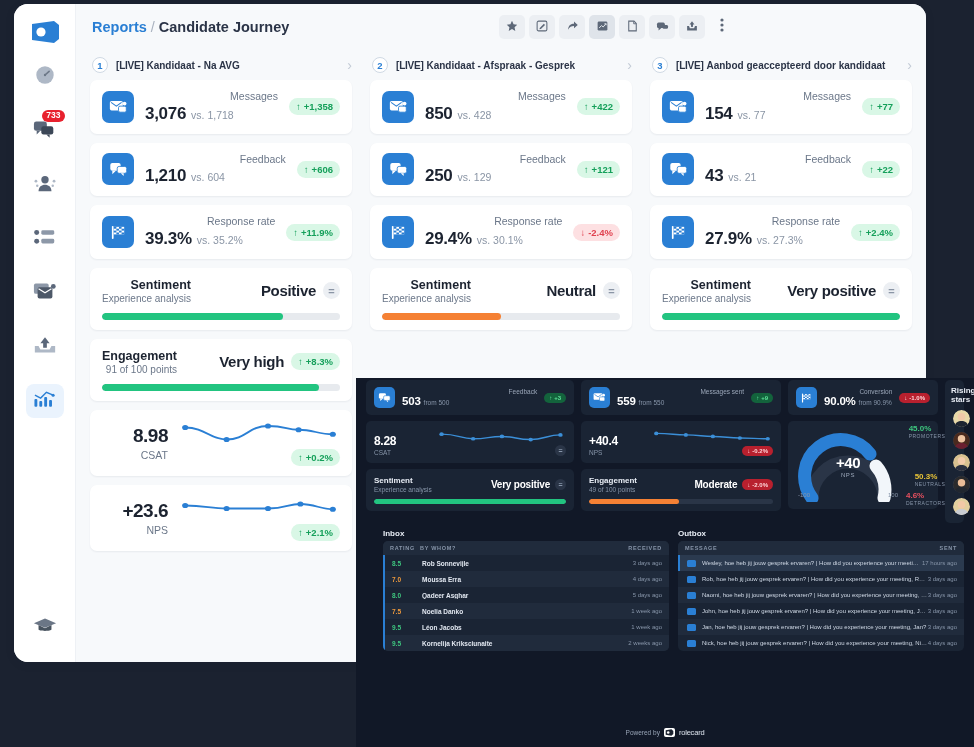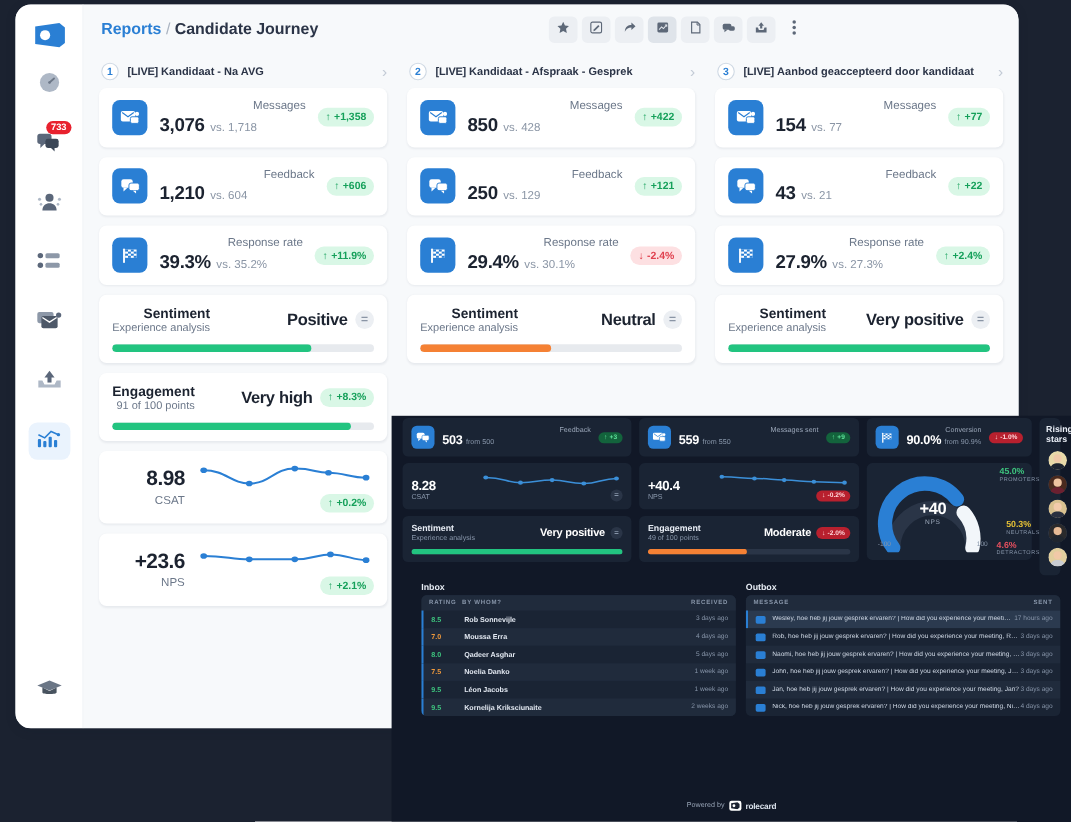--- a/index.html
+++ b/index.html
@@ -215,21 +215,21 @@
   .tr.rate { border-left-color:#2a7fd4; }
   .td-rating { width:30px; font-size:6.5px; font-weight:bold; flex:none; }
   .td-name { flex:1; font-size:6.5px; color:#e2e8f1; font-weight:bold; white-space:nowrap; overflow:hidden; text-overflow:ellipsis; }
   .td-time { font-size:6px; color:#8795a9; white-space:nowrap; flex:none; }
   .msg-icon { width:9px; height:7px; border-radius:1.5px; background:#2a7fd4; flex:none; margin-right:6px; display:flex;align-items:center;justify-content:center; }
   .td-msg { flex:1; font-size:6px; color:#cfd8e5; white-space:nowrap; overflow:hidden; text-overflow:ellipsis; }
 
   .ov-footer { position:absolute; left:0; right:0; bottom:0; height:30px; display:flex; align-items:center; justify-content:center; gap:4px; }
   .pw-text { font-size:6.5px; color:#98a4b6; }
   .pw-logo { width:11px; height:9px; border-radius:2px; background:#fff; display:flex;align-items:center;justify-content:center; }
-  .pw-name { font-size:7.5px; color:#dbe2ec; font-weight:bold; letter-spacing:-.2px; }
+  .pw-name { font-size:7.5px; color:#dbe2ec; font-weight:normal; letter-spacing:-.2px; }
 </style>
 </head>
 <body>
 
 <div id="root">
   <div class="app-frame-dark"></div>
 
   <div class="app-window">
 
     <div class="sidebar">

